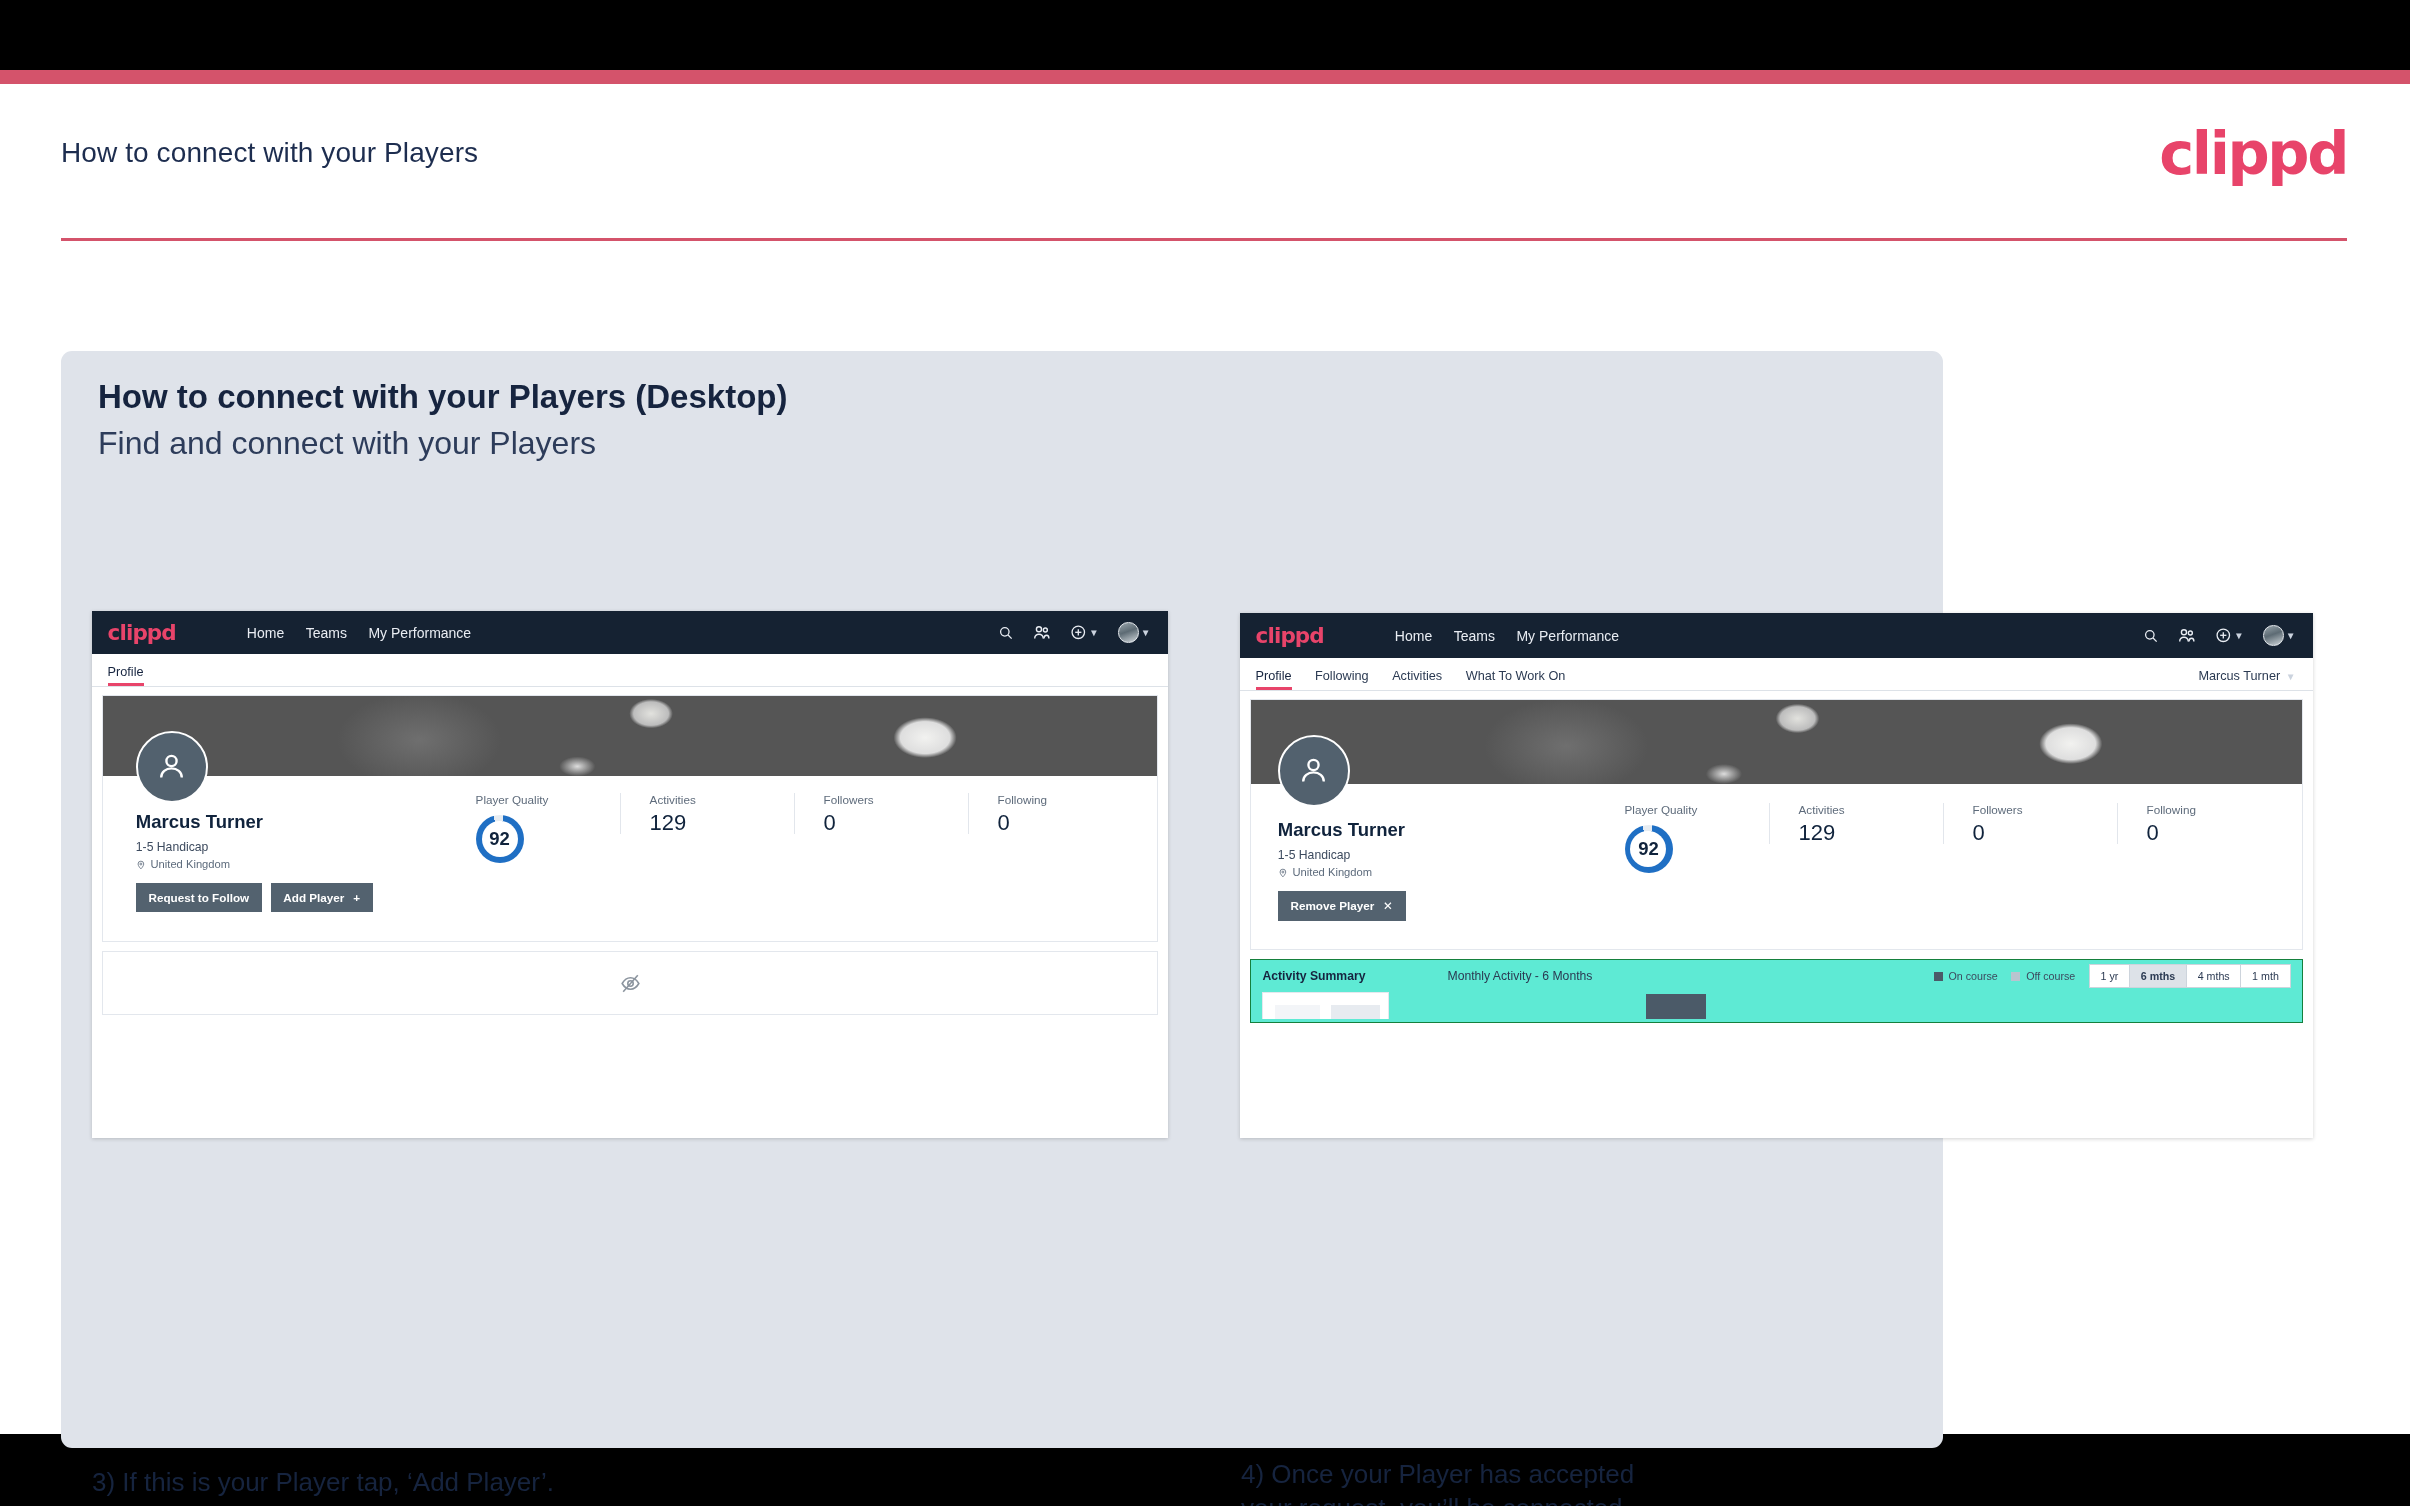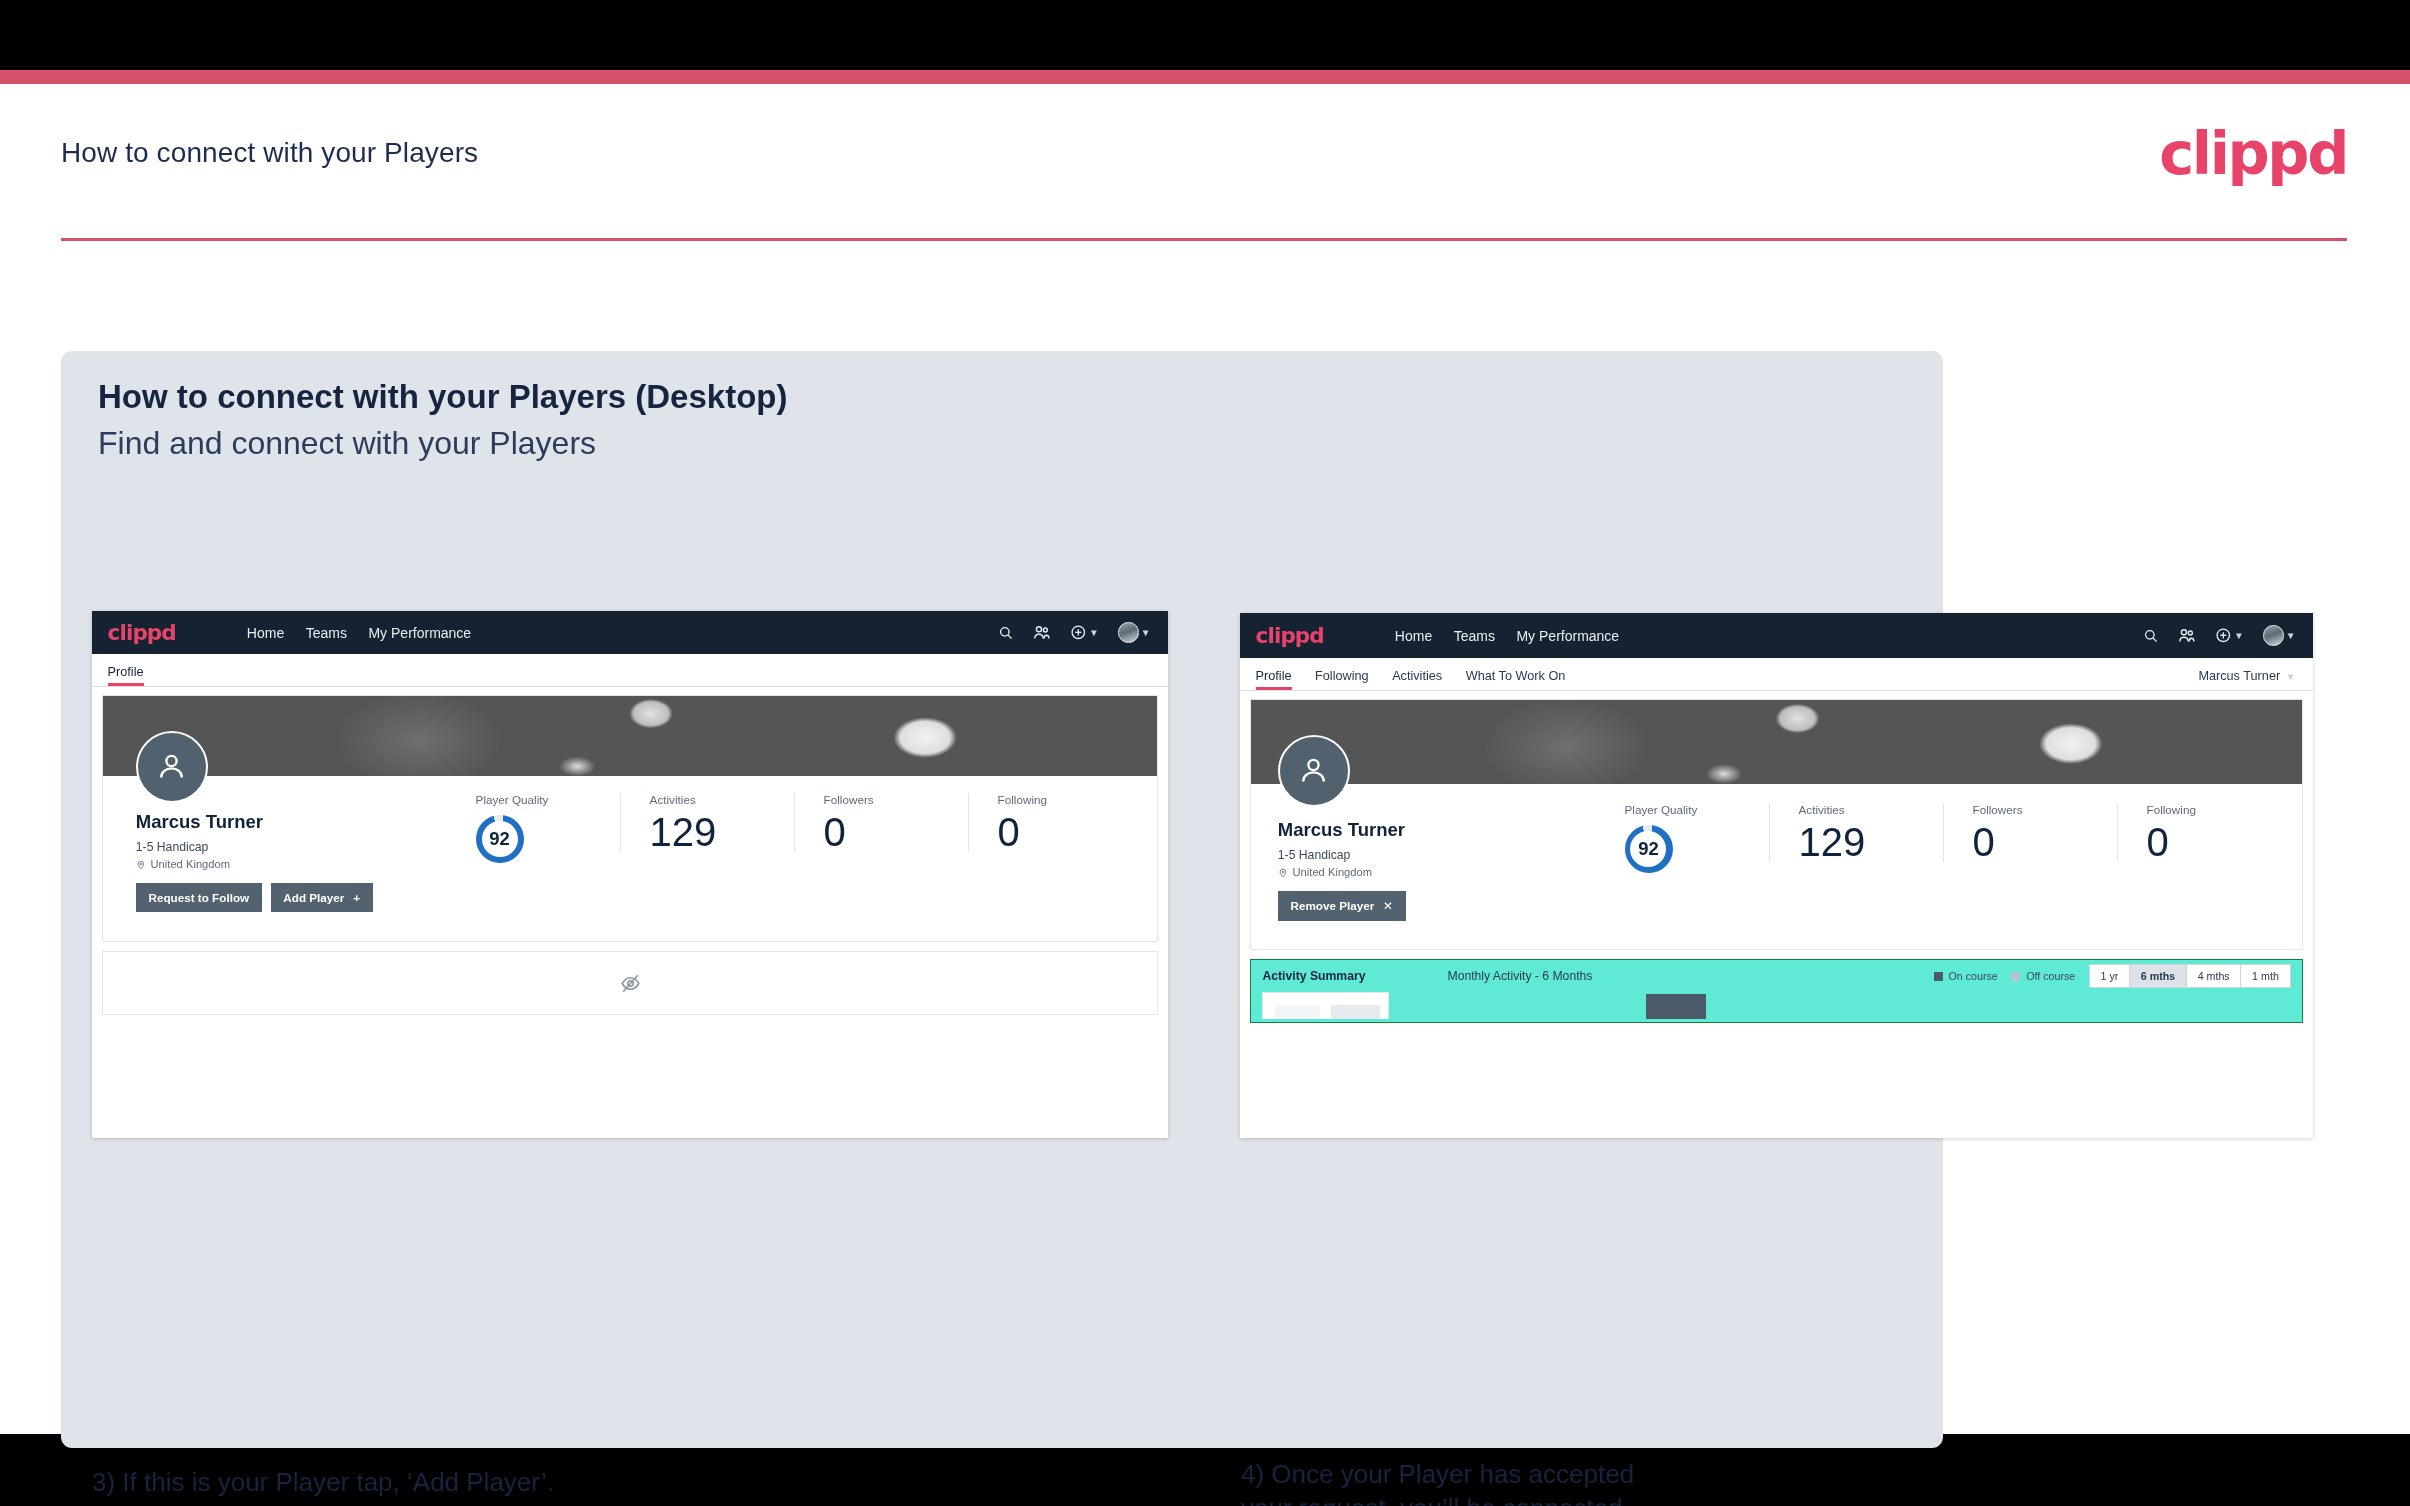--- a/index.html
+++ b/index.html
@@ -110,21 +110,21 @@
     background:#53626f;color:#fff;font-size:11.7px;font-weight:700;
     padding:7.8px 12.7px;display:flex;align-items:center;gap:8.8px;white-space:nowrap;
   }
 
   
   .stats{position:absolute;right:11.7px;top:19.5px;display:flex;align-items:flex-start;}
   .shot-left .stats{right:15.6px;top:17.6px;}
   .stat{padding:0 29px;min-width:115px;border-left:1px solid #e2e6ec;}
   .stat:first-child{border-left:none;}
   .stat-lab{font-size:11.7px;color:#5e6b7b;}
-  .stat-val{font-size:40px;font-weight:400;color:#10233c;margin-top:5.9px;line-height:1;}
+  .stat-val{font-size:22px;font-weight:400;color:#10233c;margin-top:5.9px;line-height:1;}
   .ring{
     position:relative;width:48px;height:48px;margin-top:8.8px;
     border-radius:50%;
     background:conic-gradient(from 8deg,#1f6fc4 0deg,#1f6fc4 336deg,#e7ecf1 336deg,#e7ecf1 360deg);
     display:flex;align-items:center;justify-content:center;
   }
   .ring:before{
     content:"";position:absolute;left:5.9px;top:5.9px;width:36px;height:36px;border-radius:50%;background:#fff;
   }
   .ring span{position:relative;font-size:18.5px;font-weight:700;color:#10233c;}

